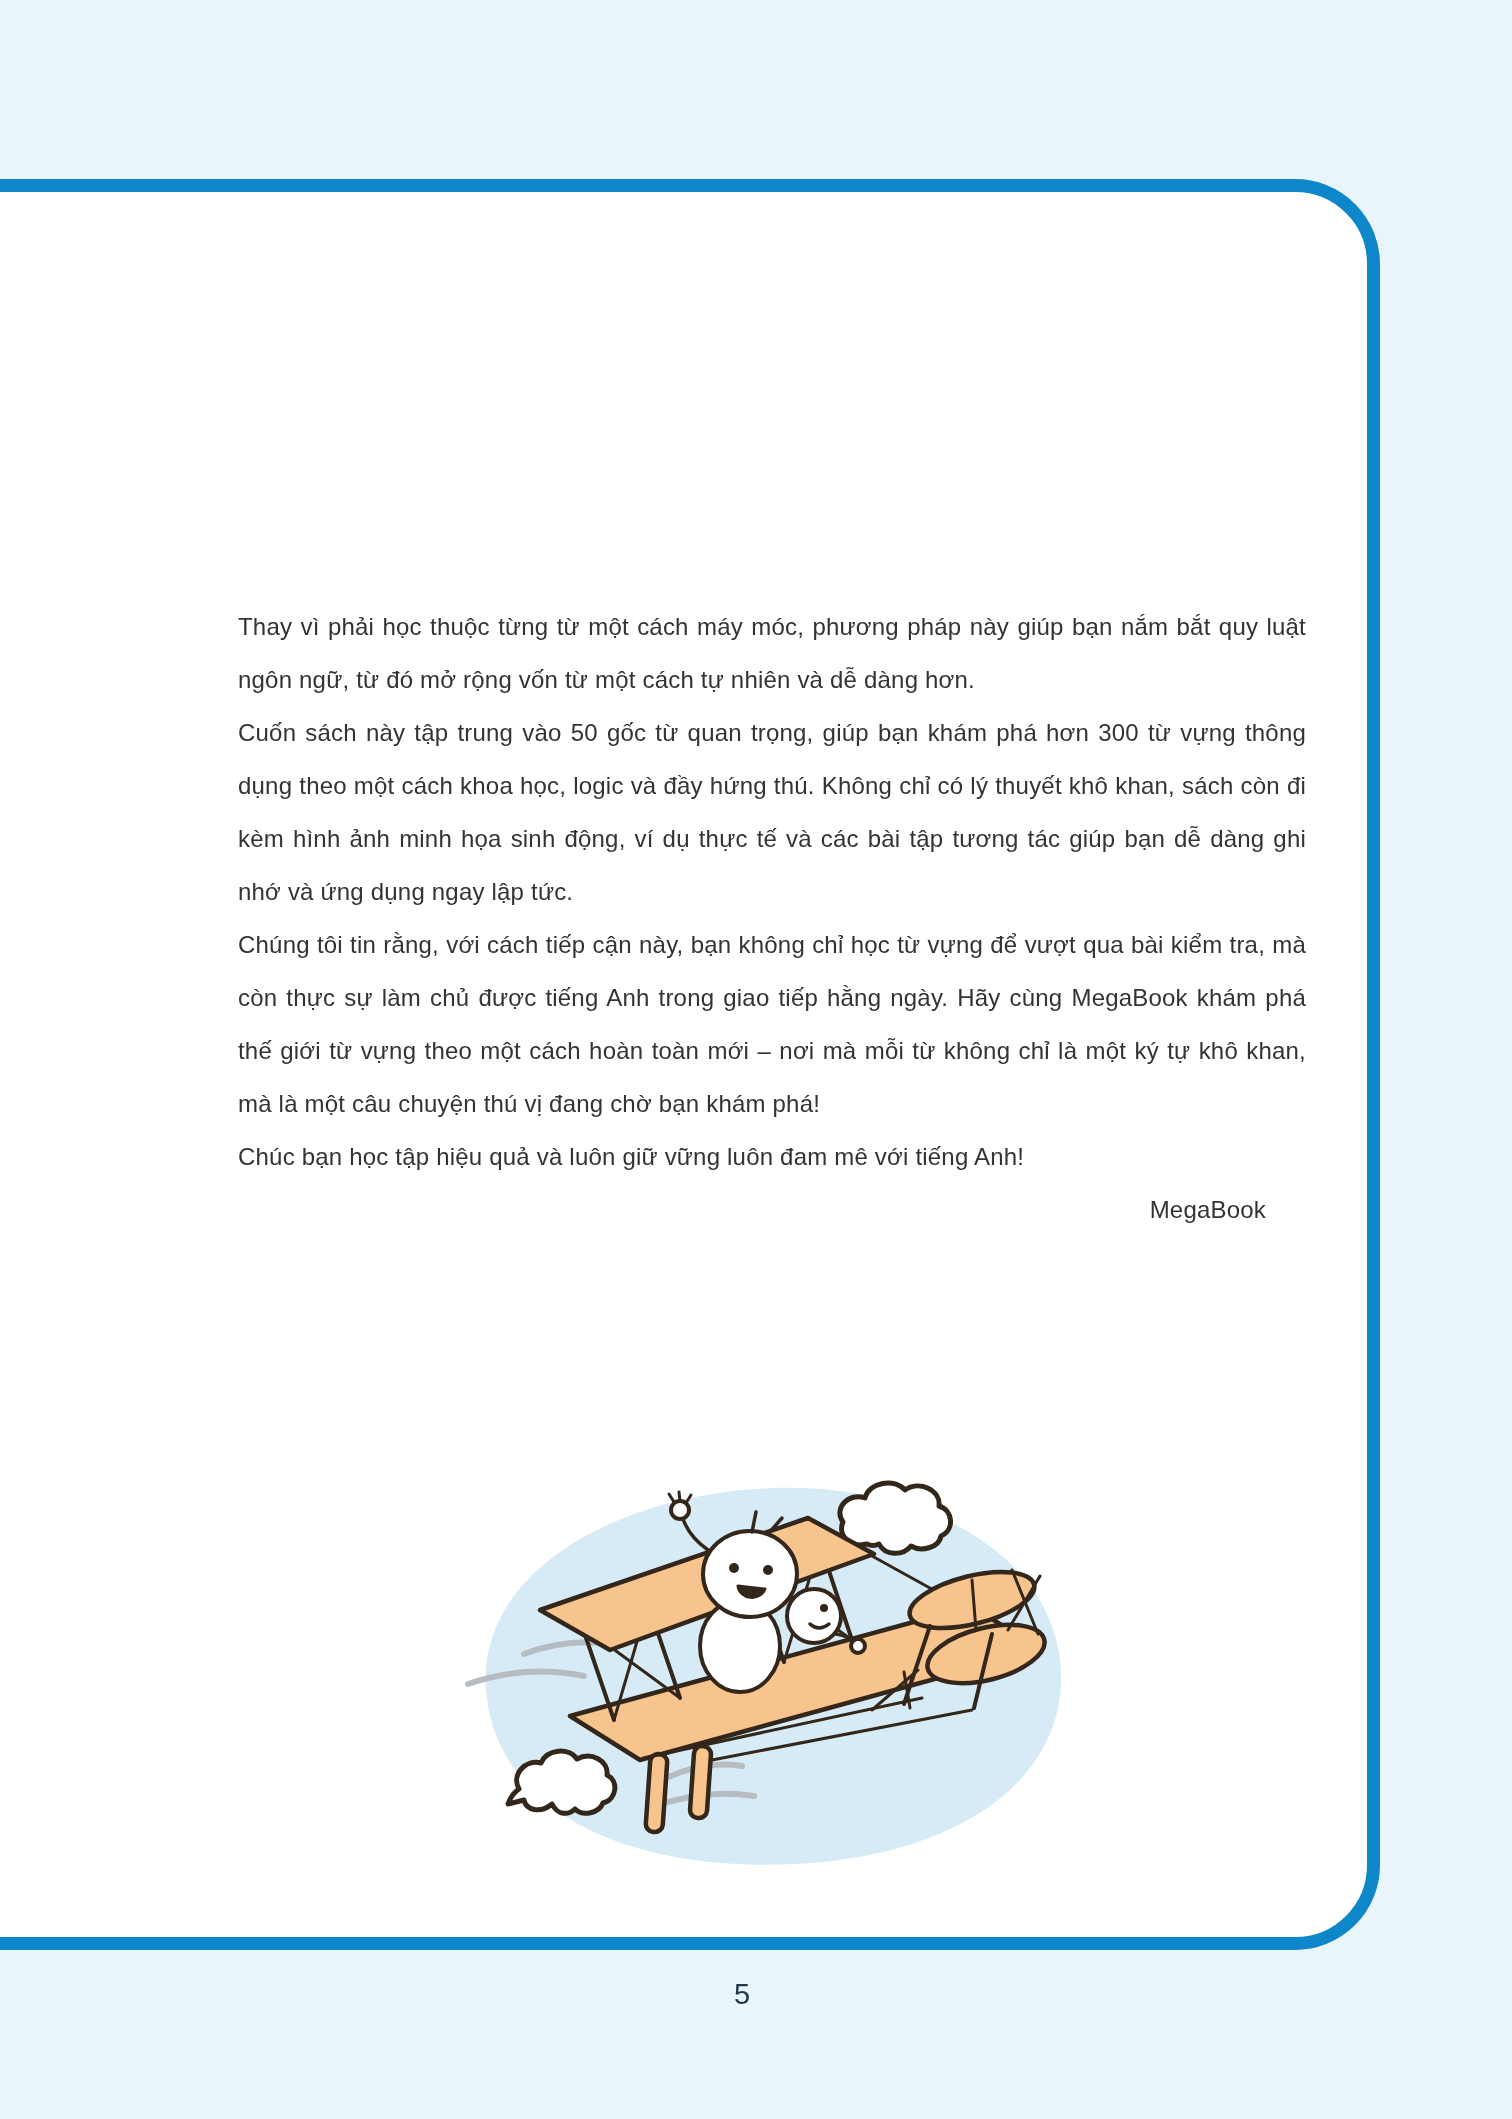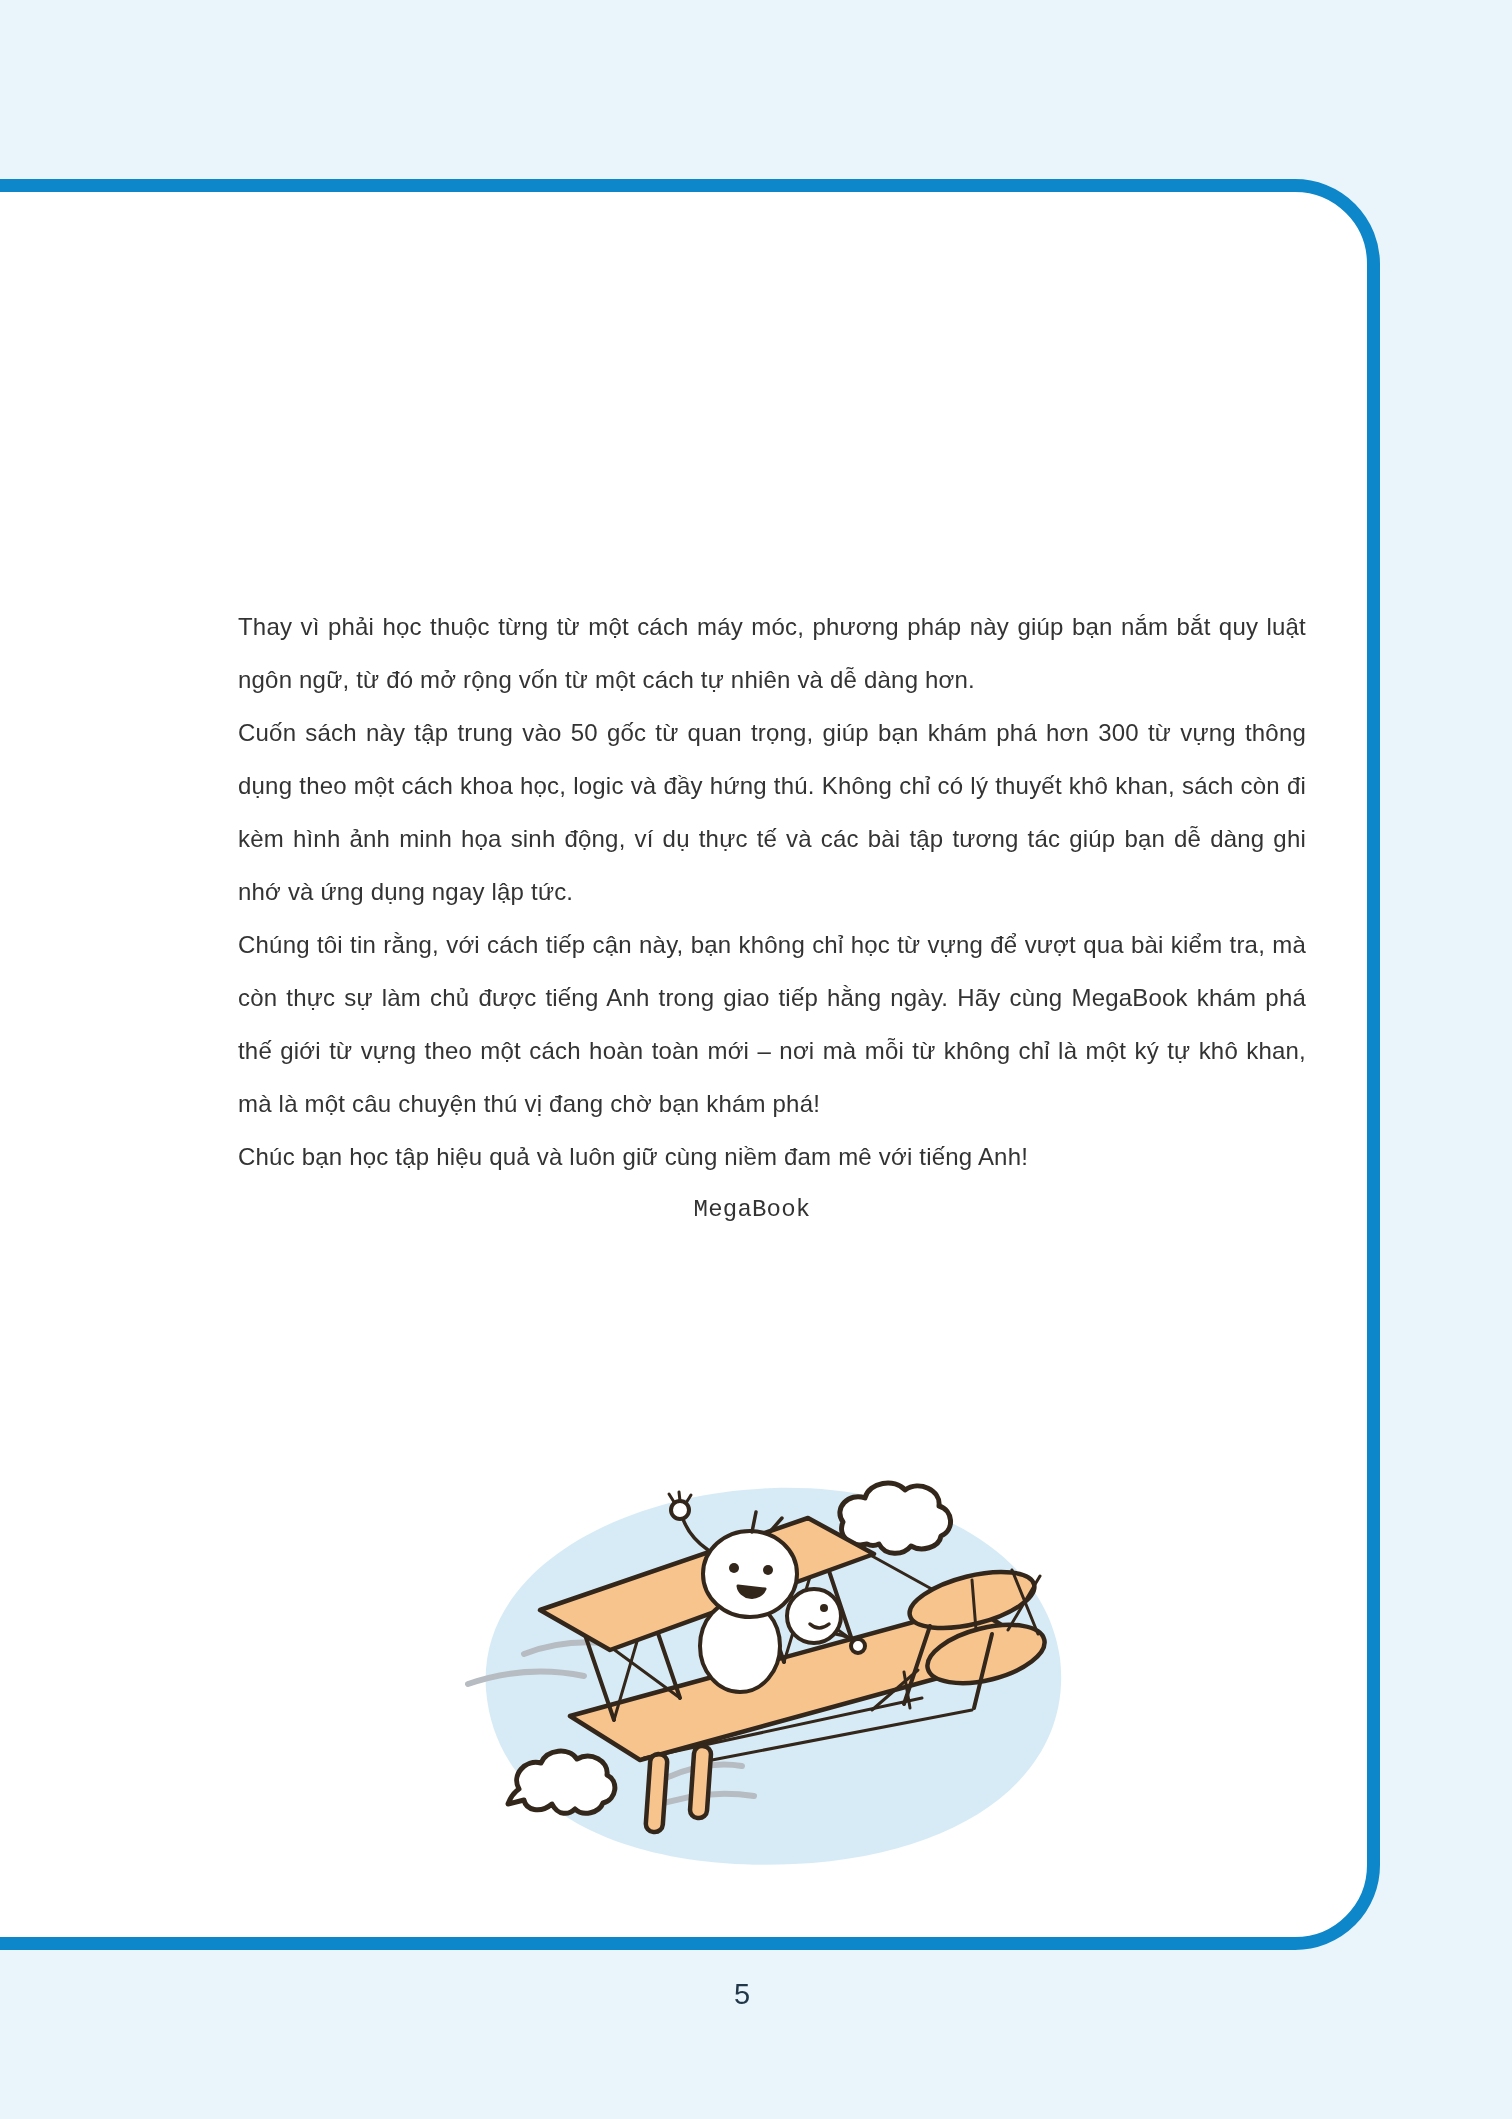--- a/index.html
+++ b/index.html
@@ -34,23 +34,22 @@
     font-size: 24px;
     line-height: 53px;
     letter-spacing: 0.2px;
     text-align: justify;
   }
   .text-block p {
     margin: 0;
   }
   .signature {
     margin-top: 33px;
-    text-align: center;
+    text-align: right;
     padding-right: 40px;
-    font-family: Liberation Mono, monospace;
   }
   .illustration-wrap {
     position: absolute;
     left: 452px;
     top: 1458px;
     width: 640px;
     height: 430px;
   }
   .footer {
     position: absolute;
@@ -74,21 +73,21 @@
   .face-line { stroke: var(--outline-color, #33261a); stroke-width: 3.5; fill: none; stroke-linecap: round; }
 </style>
 </head>
 <body>
 
 <div class="page-card">
   <div class="text-block" style="left: 315px;">
     <p>Thay vì phải học thuộc từng từ một cách máy móc, phương pháp này giúp bạn nắm bắt quy luật ngôn ngữ, từ đó mở rộng vốn từ một cách tự nhiên và dễ dàng hơn.</p>
     <p>Cuốn sách này tập trung vào 50 gốc từ quan trọng, giúp bạn khám phá hơn 300 từ vựng thông dụng theo một cách khoa học, logic và đầy hứng thú. Không chỉ có lý thuyết khô khan, sách còn đi kèm hình ảnh minh họa sinh động, ví dụ thực tế và các bài tập tương tác giúp bạn dễ dàng ghi nhớ và ứng dụng ngay lập tức.</p>
     <p>Chúng tôi tin rằng, với cách tiếp cận này, bạn không chỉ học từ vựng để vượt qua bài kiểm tra, mà còn thực sự làm chủ được tiếng Anh trong giao tiếp hằng ngày. Hãy cùng MegaBook khám phá thế giới từ vựng theo một cách hoàn toàn mới – nơi mà mỗi từ không chỉ là một ký tự khô khan, mà là một câu chuyện thú vị đang chờ bạn khám phá!</p>
-    <p>Chúc bạn học tập hiệu quả và luôn giữ cùng niềm đam mê với tiếng Anh!</p>
+    <p>Chúc bạn học tập hiệu quả và luôn giữ vững luôn đam mê với tiếng Anh!</p>
     <p class="signature">MegaBook</p>
   </div>
 </div>
 
 <div class="illustration-wrap">
   <svg viewBox="0 0 640 430" width="640" height="430">
 
     <path class="blob" d="M322,30 C460,26 592,86 608,200 C622,316 512,398 342,406 C180,414 44,356 34,232 C25,108 176,34 322,30 Z"></path>
 
     <g>

